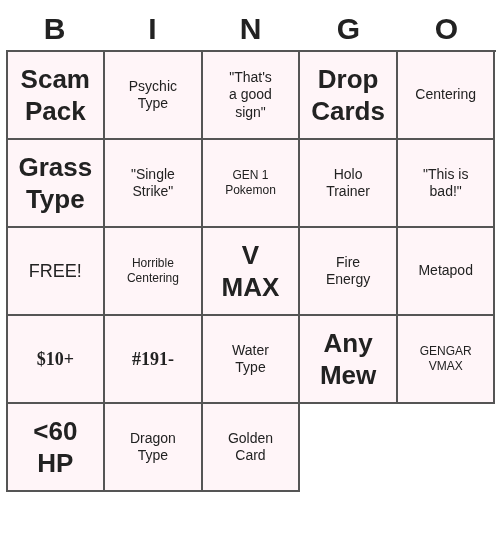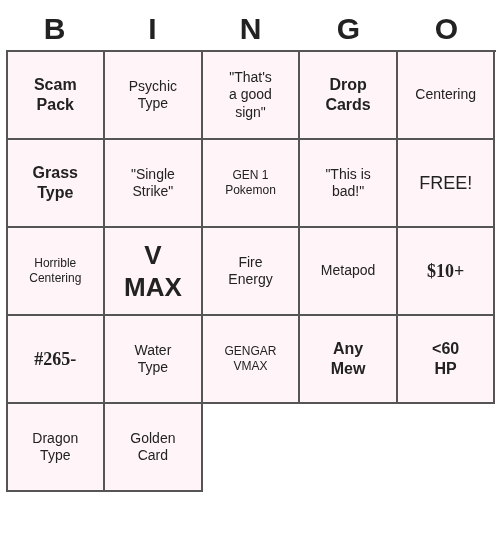--- a/index.html
+++ b/index.html
@@ -48,21 +48,21 @@
       font-size: 14px;
       font-weight: normal;
       color: #222;
       line-height: 1.25;
     }
     .bingo-cell.free {
       font-size: 18px;
       font-weight: normal;
     }
     .bingo-cell.large-text {
-      font-size: 16px;
+      font-size: 26px;
       font-weight: bold;
     }
     .bingo-cell.vmax {
       font-size: 26px;
       font-weight: bold;
     }
     .bingo-cell.medium-text {
       font-size: 18px;
       font-weight: bold;
       font-family: Liberation Serif, serif;
@@ -84,28 +84,29 @@
     </div>
   <div class="bingo-grid">
   <div class="bingo-cell large-text">Scam<br>Pack</div>
       <div class="bingo-cell">Psychic<br>Type</div>
       <div class="bingo-cell">"That's<br>a good<br>sign"</div>
       <div class="bingo-cell large-text">Drop<br>Cards</div>
       <div class="bingo-cell">Centering</div>
       <div class="bingo-cell large-text">Grass<br>Type</div>
       <div class="bingo-cell">"Single<br>Strike"</div>
       <div class="bingo-cell small-text">GEN 1<br>Pokemon</div>
+      <div class="bingo-cell">Holo<br>Trainer</div>
       <div class="bingo-cell">"This is<br>bad!"</div>
       <div class="bingo-cell free">FREE!</div>
       <div class="bingo-cell small-text">Horrible<br>Centering</div>
       <div class="bingo-cell vmax">V<br>MAX</div>
       <div class="bingo-cell">Fire<br>Energy</div>
       <div class="bingo-cell">Metapod</div>
       <div class="bingo-cell medium-text">$10+</div>
-      <div class="bingo-cell medium-text">#265-</div>
+      <div class="bingo-cell medium-text">#191-</div>
       <div class="bingo-cell">Water<br>Type</div>
+      <div class="bingo-cell large-text">Any<br>Mew</div>
       <div class="bingo-cell small-text">GENGAR<br>VMAX</div>
-      <div class="bingo-cell large-text">Any<br>Mew</div>
       <div class="bingo-cell large-text">&lt;60<br>HP</div>
       <div class="bingo-cell">Dragon<br>Type</div>
       <div class="bingo-cell">Golden<br>Card</div>
     </div>
 </div>
 
 </body></html>

